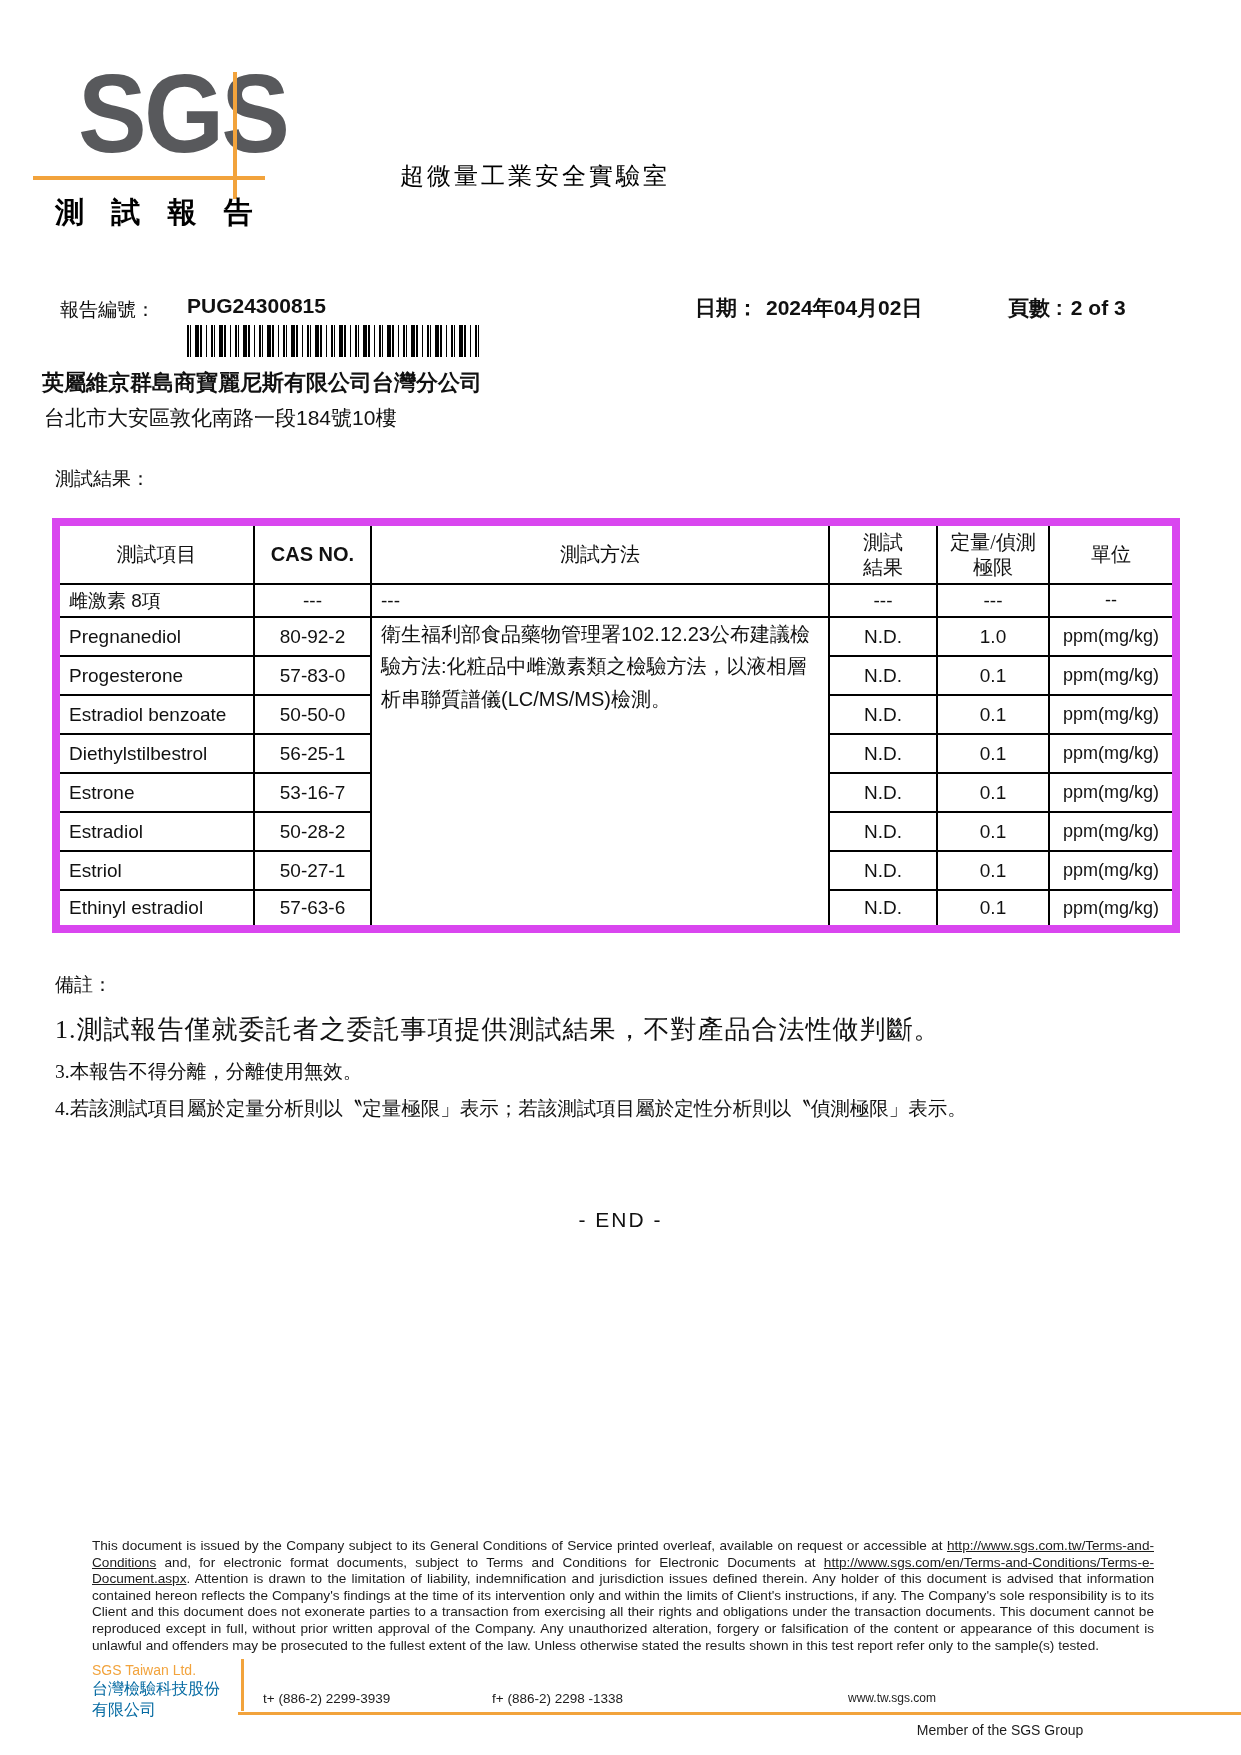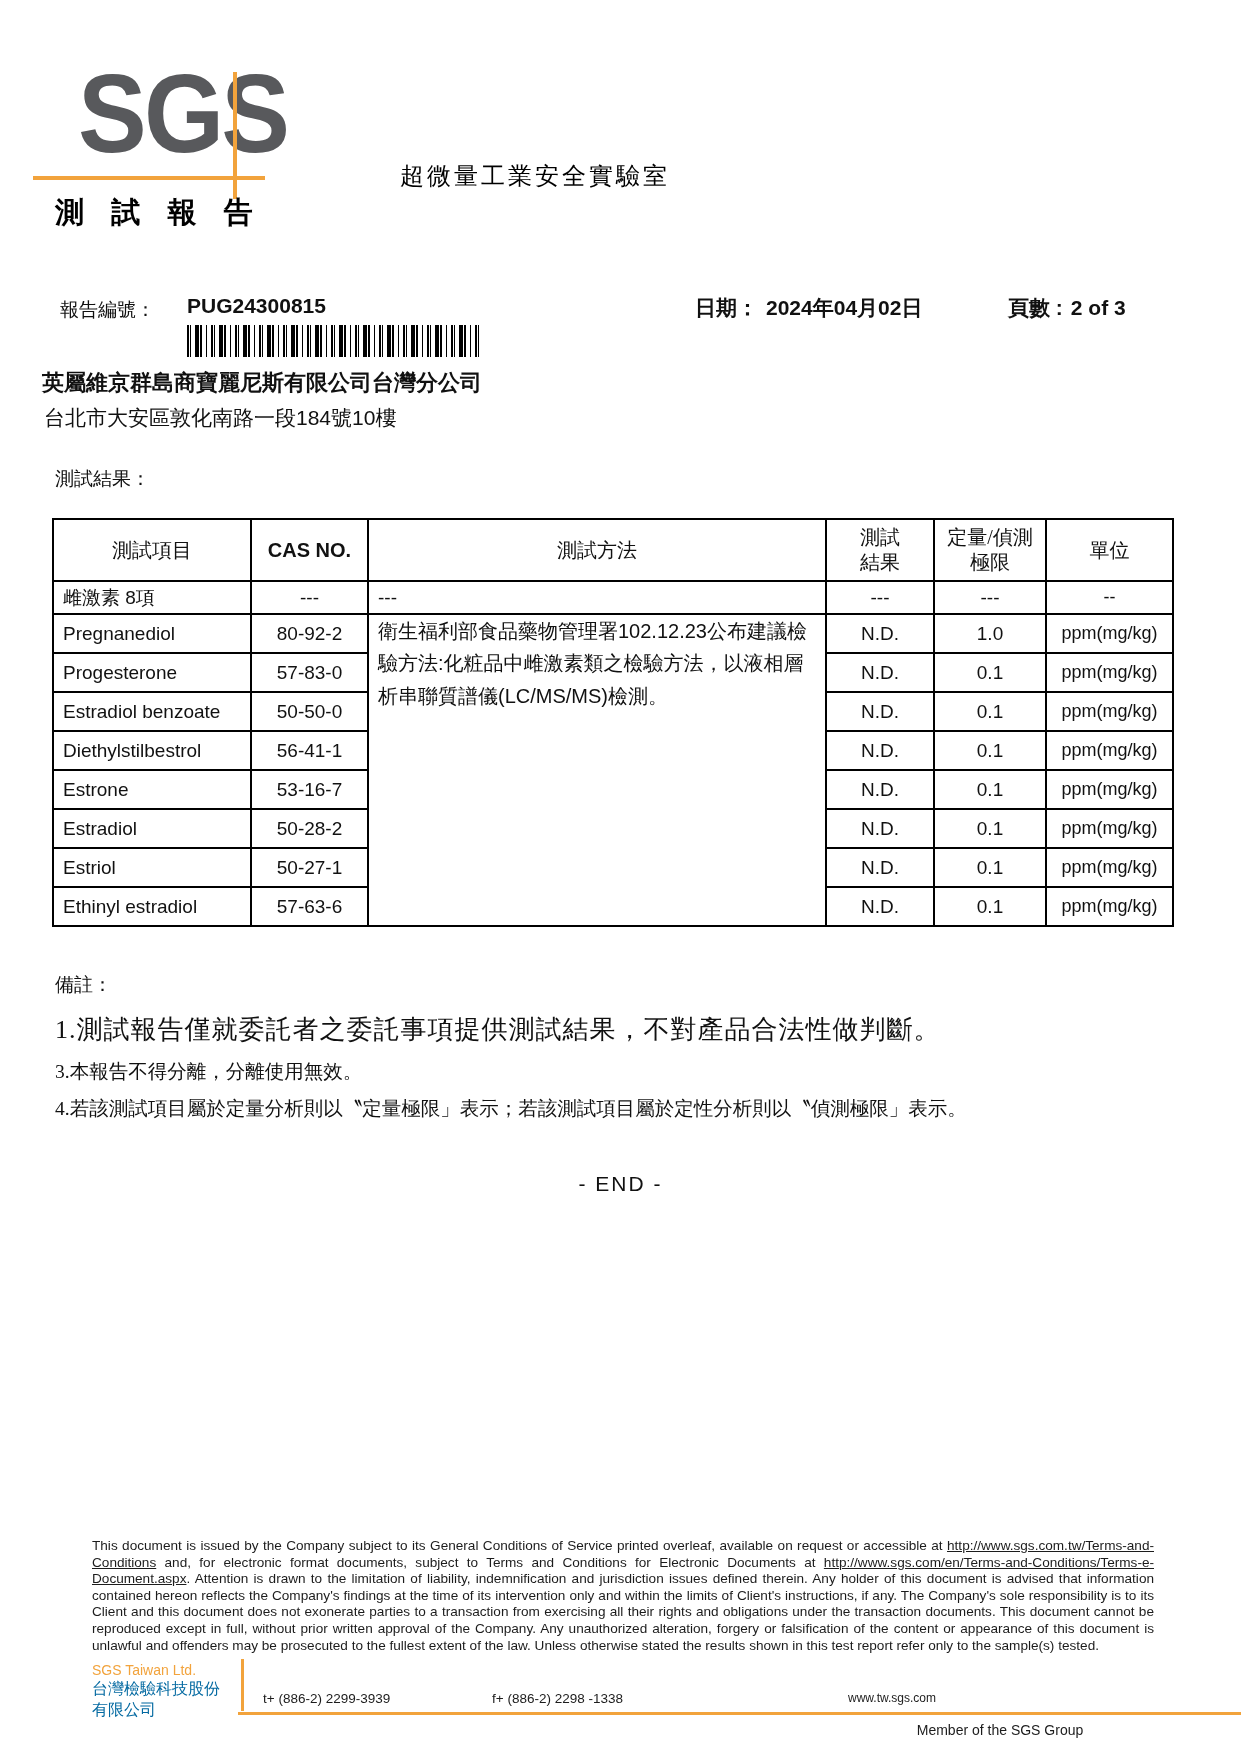--- a/index.html
+++ b/index.html
@@ -46,21 +46,21 @@
   
   .client-name { position:absolute; left:42px; top:368px; font-size:22px; font-weight:bold; }
   .client-address { position:absolute; left:44px; top:404px; font-size:21px; }
 
   
   .results-label { position:absolute; left:55px; top:466px; font-family:"Liberation Serif", serif; font-size:19px; }
 
   table.results {
     position:absolute; left:52px; top:518px;
     border-collapse:collapse; table-layout:fixed;
-    border:2px solid #d946ef;
+    border:8px solid #d946ef;
   }
   table.results th, table.results td {
     border:2px solid #000; padding:0 9px; overflow:hidden;
   }
   tr.hdr { height:62px; }
   tr.grp { height:33px; }
   tr.row { height:39px; }
   table.results th {
     font-family:"Liberation Serif", serif; font-weight:normal; font-size:20px;
     text-align:center; white-space:pre-line; line-height:1.25;
@@ -74,21 +74,21 @@
   td.c-method {
     text-align:left; vertical-align:top; font-size:20px; line-height:1.62; padding:3px 7px;
   }
   td.c-method-dash { text-align:left; font-size:19px; }
 
   
   .notes { position:absolute; left:55px; top:972px; width:1110px; font-family:"Liberation Serif", serif; }
   .notes-label { font-size:19px; }
   .note-large { font-size:26px; margin-top:14px; letter-spacing:1px; }
   .note-small { font-size:19.5px; margin-top:12px; line-height:1.3; }
-  .end-marker { position:absolute; left:0; top:1172px; width:1241px; text-align:center; font-size:21px; letter-spacing:2px; }
+  .end-marker { position:absolute; left:0; top:1208px; width:1241px; text-align:center; font-size:21px; letter-spacing:2px; }
 
   
   .disclaimer {
     position:absolute; left:92px; top:1538px; width:1062px;
     font-size:13.6px; line-height:16.6px; text-align:justify; color:#1c1c1c;
   }
   .disclaimer .url { text-decoration:underline; }
 
   
   .f-company { position:absolute; left:92px; top:1662px; width:142px; text-align:left; }
@@ -175,21 +175,21 @@
     </tr>
     <tr class="row">
       <td class="c-item">Estradiol benzoate</td>
       <td class="c-cas">50-50-0</td>
       <td class="c-res">N.D.</td>
       <td class="c-lim">0.1</td>
       <td class="c-unit">ppm(mg/kg)</td>
     </tr>
     <tr class="row">
       <td class="c-item">Diethylstilbestrol</td>
-      <td class="c-cas">56-41-1</td>
+      <td class="c-cas">56-25-1</td>
       <td class="c-res">N.D.</td>
       <td class="c-lim">0.1</td>
       <td class="c-unit">ppm(mg/kg)</td>
     </tr>
     <tr class="row">
       <td class="c-item">Estrone</td>
       <td class="c-cas">53-16-7</td>
       <td class="c-res">N.D.</td>
       <td class="c-lim">0.1</td>
       <td class="c-unit">ppm(mg/kg)</td>

